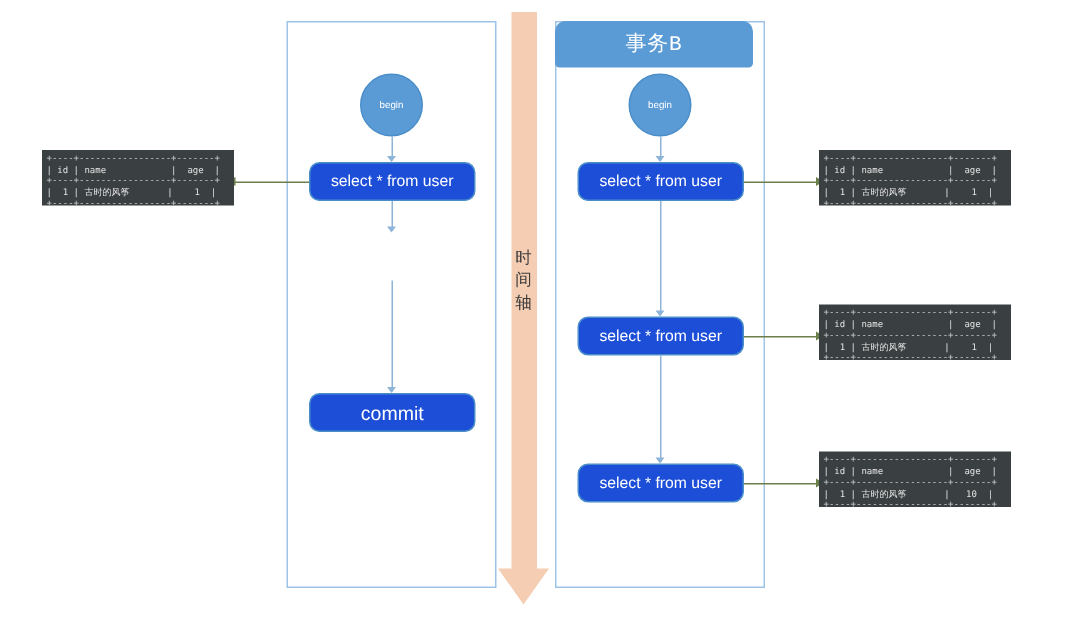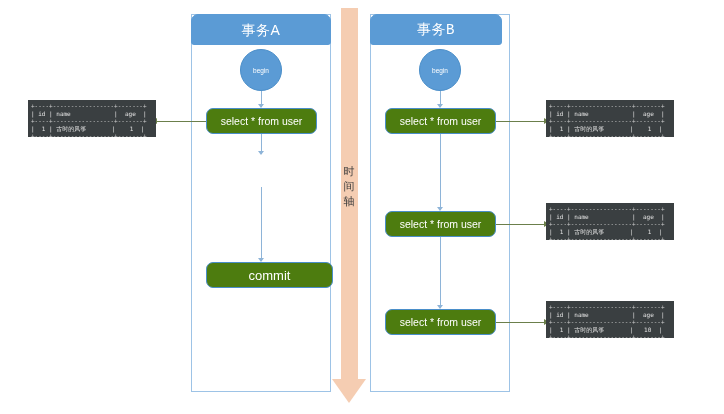--- a/index.html
+++ b/index.html
@@ -38,21 +38,21 @@
     display: flex;
     align-items: center;
     justify-content: center;
     letter-spacing: 0.5px;
   }
 
   
   .node {
     position: absolute;
     box-sizing: border-box;
-    background: #4d7c0f;
+    background: #1d4ed8;
     border: 1px solid #4a8ec9;
     border-radius: 7px;
     color: #ffffff;
     font-size: 10.5px;
     line-height: 13px;
     display: flex;
     align-items: center;
     justify-content: center;
     text-align: center;
     padding: 6px 4px;
@@ -165,40 +165,37 @@
     white-space: nowrap;
     user-select: none;
   }
 </style>
 </head>
 <body>
 
 <div id="canvas">
 
   <div class="lane" style="left:191px; top:14px; width:140px; height:378px;"></div>
-  <div class="lane-header" style="left:191px; top:14px; width:140px; height:31px;">
-    <span>事务A</span>
-  </div>
 
   <div class="node-circle" style="left:240px; top:49px; width:42px; height:42px;">
     <span>begin</span>
   </div>
   <div class="vline" style="left:261px; top:91px; height:16px;"></div>
   <div class="varrow" style="left:258px; top:104px;"></div>
 
   <div class="node" style="left:206px; top:108px; width:111px; height:26px;">
     <span>select * from user</span>
   </div>
   <div class="vline" style="left:261px; top:134px; height:20px;"></div>
   <div class="varrow" style="left:258px; top:151px;"></div>
 
   <div class="vline" style="left:261px; top:187px; height:74px;"></div>
   <div class="varrow" style="left:258px; top:258px;"></div>
 
-  <div class="node commit" style="left:206px; top:262px; width:127px; height:26px;">
+  <div class="node commit" style="left:206px; top:262px; width:111px; height:26px;">
     <span>commit</span>
   </div>
 
   <div class="timeline-shaft" style="left:341px; top:8px; width:17px; height:372px;"></div>
   <div class="timeline-head" style="left:332px; top:379px;"></div>
   <div class="timeline-label" style="left:342px; top:165px;">时</div>
   <div class="timeline-label" style="left:342px; top:180px;">间</div>
   <div class="timeline-label" style="left:342px; top:195px;">轴</div>
 
   <div class="lane" style="left:370px; top:14px; width:140px; height:378px;"></div>

